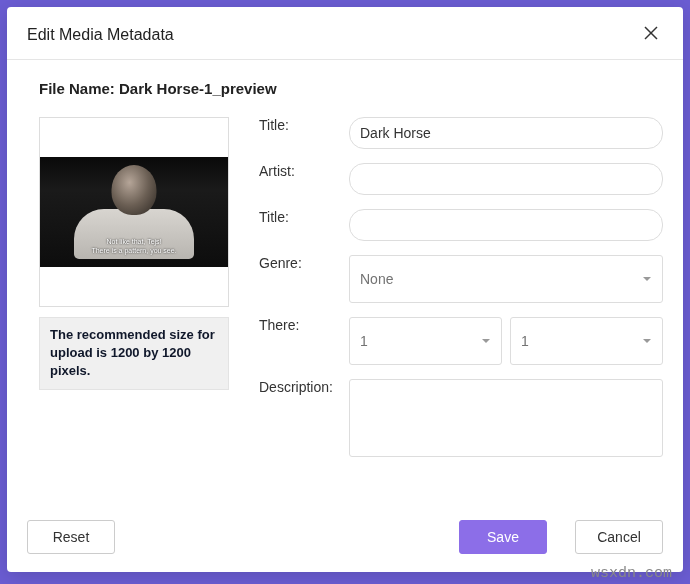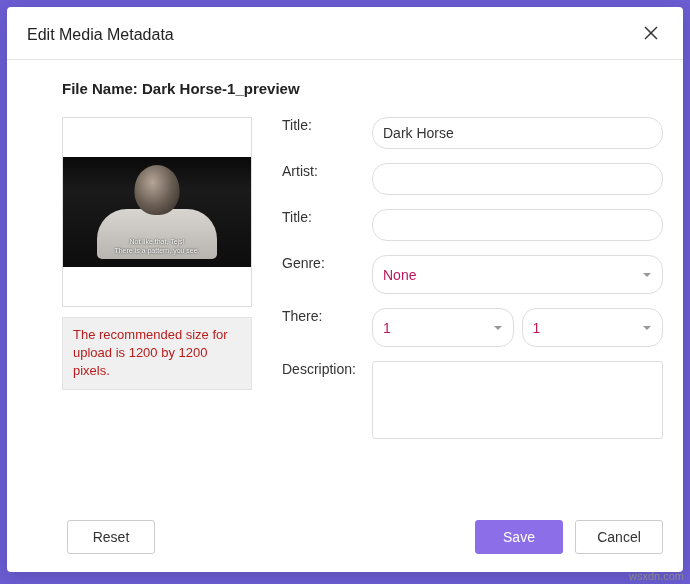--- a/index.html
+++ b/index.html
@@ -51,23 +51,22 @@
       width: 16px;
       height: 16px;
     }
     .divider {
       height: 1px;
       background: #e5e5e5;
       margin: 0;
     }
     .modal-body {
       flex: 1;
-      padding: 20px 20px 10px 20px;
+      padding: 20px 20px 10px 32px;
       overflow: auto;
-      margin-left: 35px;
     }
     .file-name-line {
       font-size: 15px;
       font-weight: 700;
       color: #222;
       margin-bottom: 20px;
     }
     .content-row {
       display: flex;
       gap: 30px;
@@ -125,22 +124,23 @@
       line-height: 1.3;
       text-align: center;
       text-shadow: 0 0 2px #000;
       white-space: nowrap;
     }
     .hint-box {
       background: #f0f0f0;
       border: 1px solid #e3e3e3;
       padding: 8px 10px;
       font-size: 13px;
-      color: #b91c1c;
+      color: #0f172a;
       line-height: 1.4;
+      font-weight: bold;
     }
     .right-col {
       flex: 1;
     }
     .form-row {
       display: flex;
       align-items: flex-start;
       margin-bottom: 14px;
     }
     .form-row.align-top {
@@ -157,26 +157,26 @@
       height: 32px;
       border: 1px solid #ddd;
       border-radius: 15px;
       padding: 0 10px;
       font-size: 14px;
       color: #333;
       background: #fff;
     }
     .form-select {
       flex: 1;
-      height: 39px;
+      height: 48px;
       border: 1px solid #ddd;
-      border-radius: 14px;
+      border-radius: 3px;
       padding: 0 30px 0 10px;
       font-size: 14px;
-      color: #be185d;
+      color: #737373;
       background: #fff;
       position: relative;
       display: flex;
       align-items: center;
       cursor: pointer;
     }
     .select-chevron {
       position: absolute;
       right: 10px;
       top: 50%;
@@ -204,25 +204,24 @@
       font-size: 14px;
       color: #333;
       font-family: inherit;
       resize: none;
     }
     .modal-footer {
       display: flex;
       align-items: center;
       justify-content: space-between;
       padding: 14px 20px 18px 20px;
-      margin-left: 40px;
     }
     .footer-right {
       display: flex;
-      gap: 12px;
+      gap: 28px;
     }
     .btn {
       min-width: 88px;
       height: 34px;
       border-radius: 3px;
       font-size: 14px;
       cursor: pointer;
       display: inline-flex;
       align-items: center;
       justify-content: center;
@@ -234,24 +233,24 @@
       color: #333;
     }
     .btn-primary {
       background: #8c6ee8;
       border: 1px solid #8c6ee8;
       color: #fff;
     }
     .watermark {
       position: absolute;
       bottom: 2px;
-      right: 6px;
-      font-size: 11px;
+      right: 18px;
+      font-size: 15px;
       color: #888;
-      font-family: Liberation Sans, sans-serif;
+      font-family: Liberation Mono, monospace;
     }
   </style>
 </head>
 <body>
 
 <div class="modal">
 
   <div class="modal-header">
     <div class="modal-title">Edit Media Metadata</div>
     <div class="close-btn">

